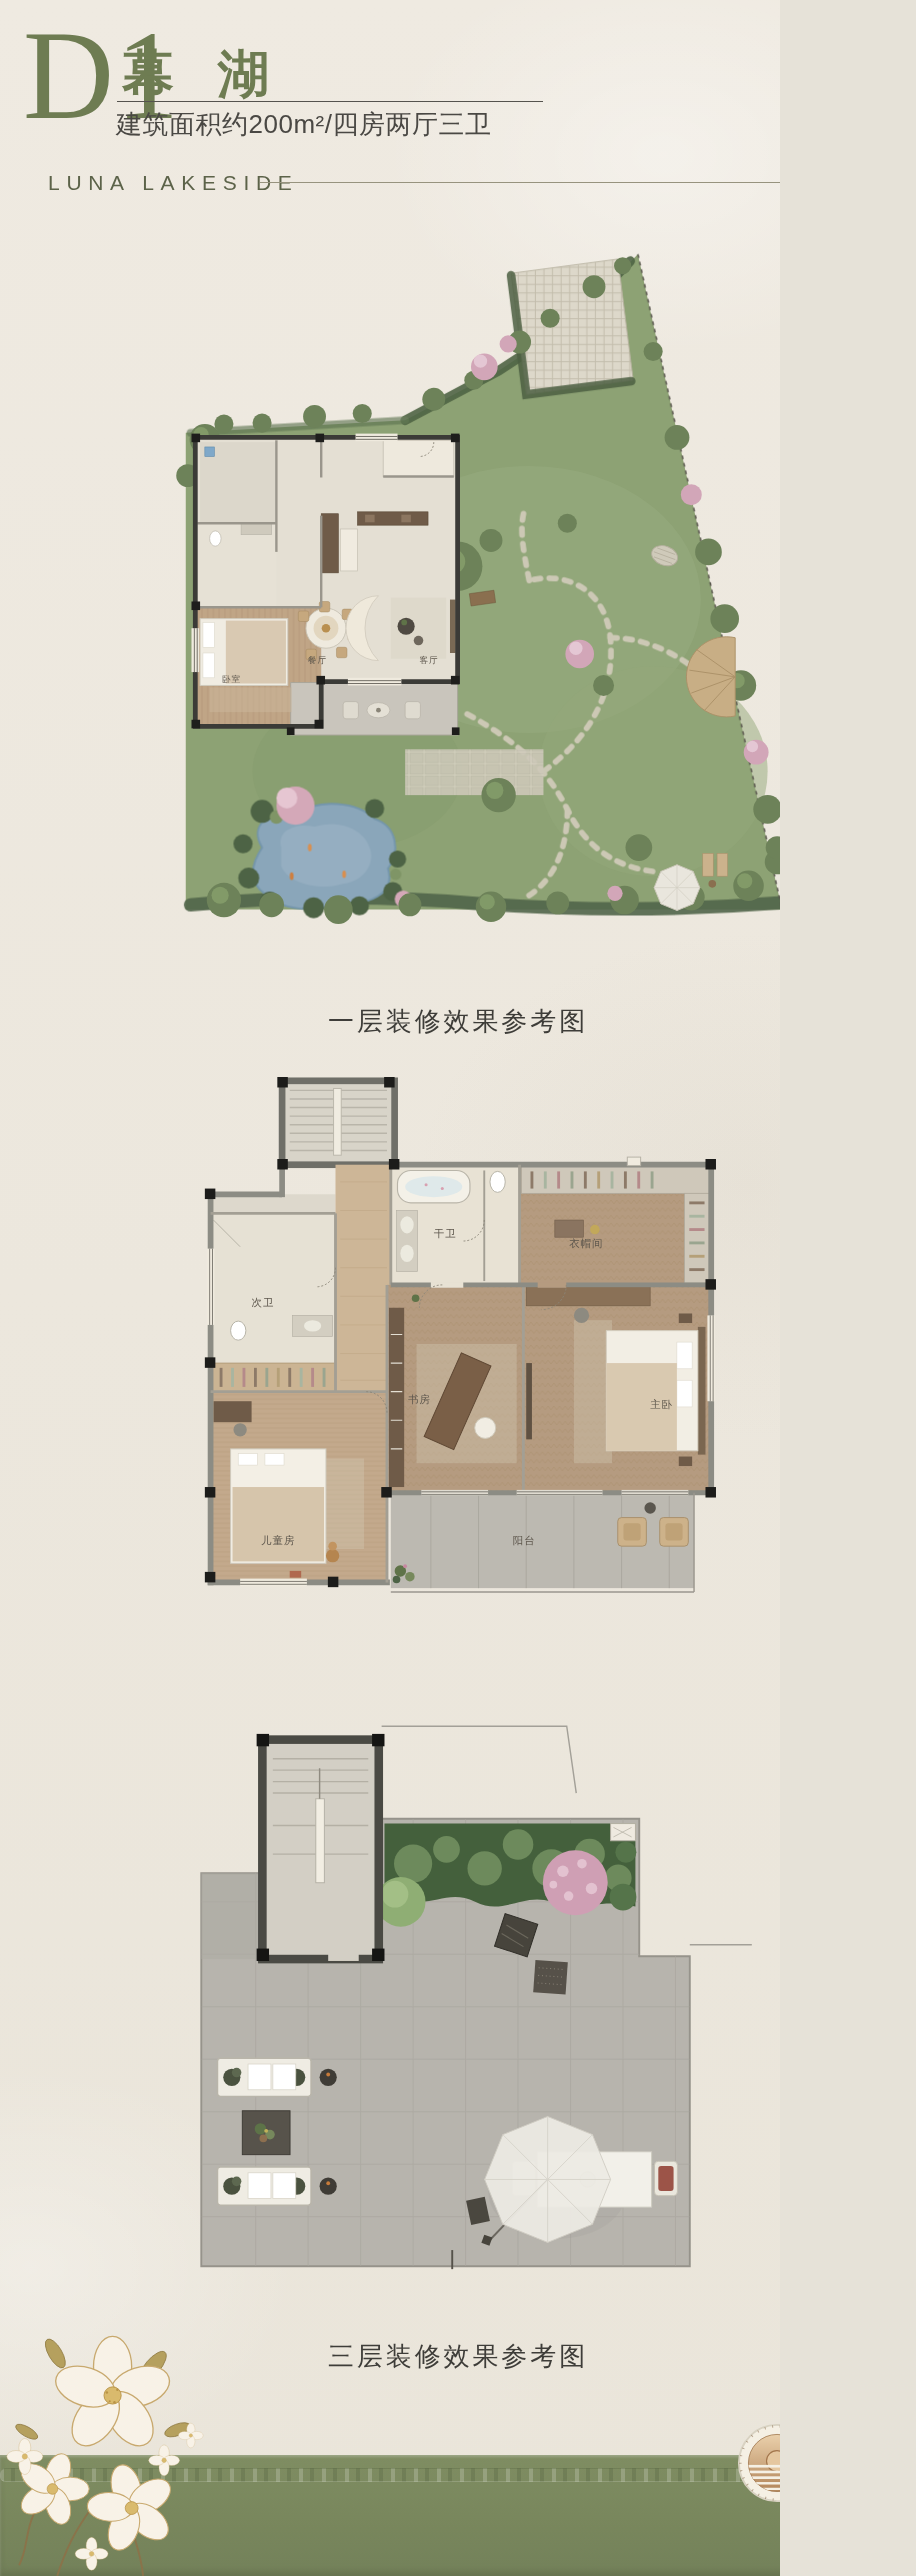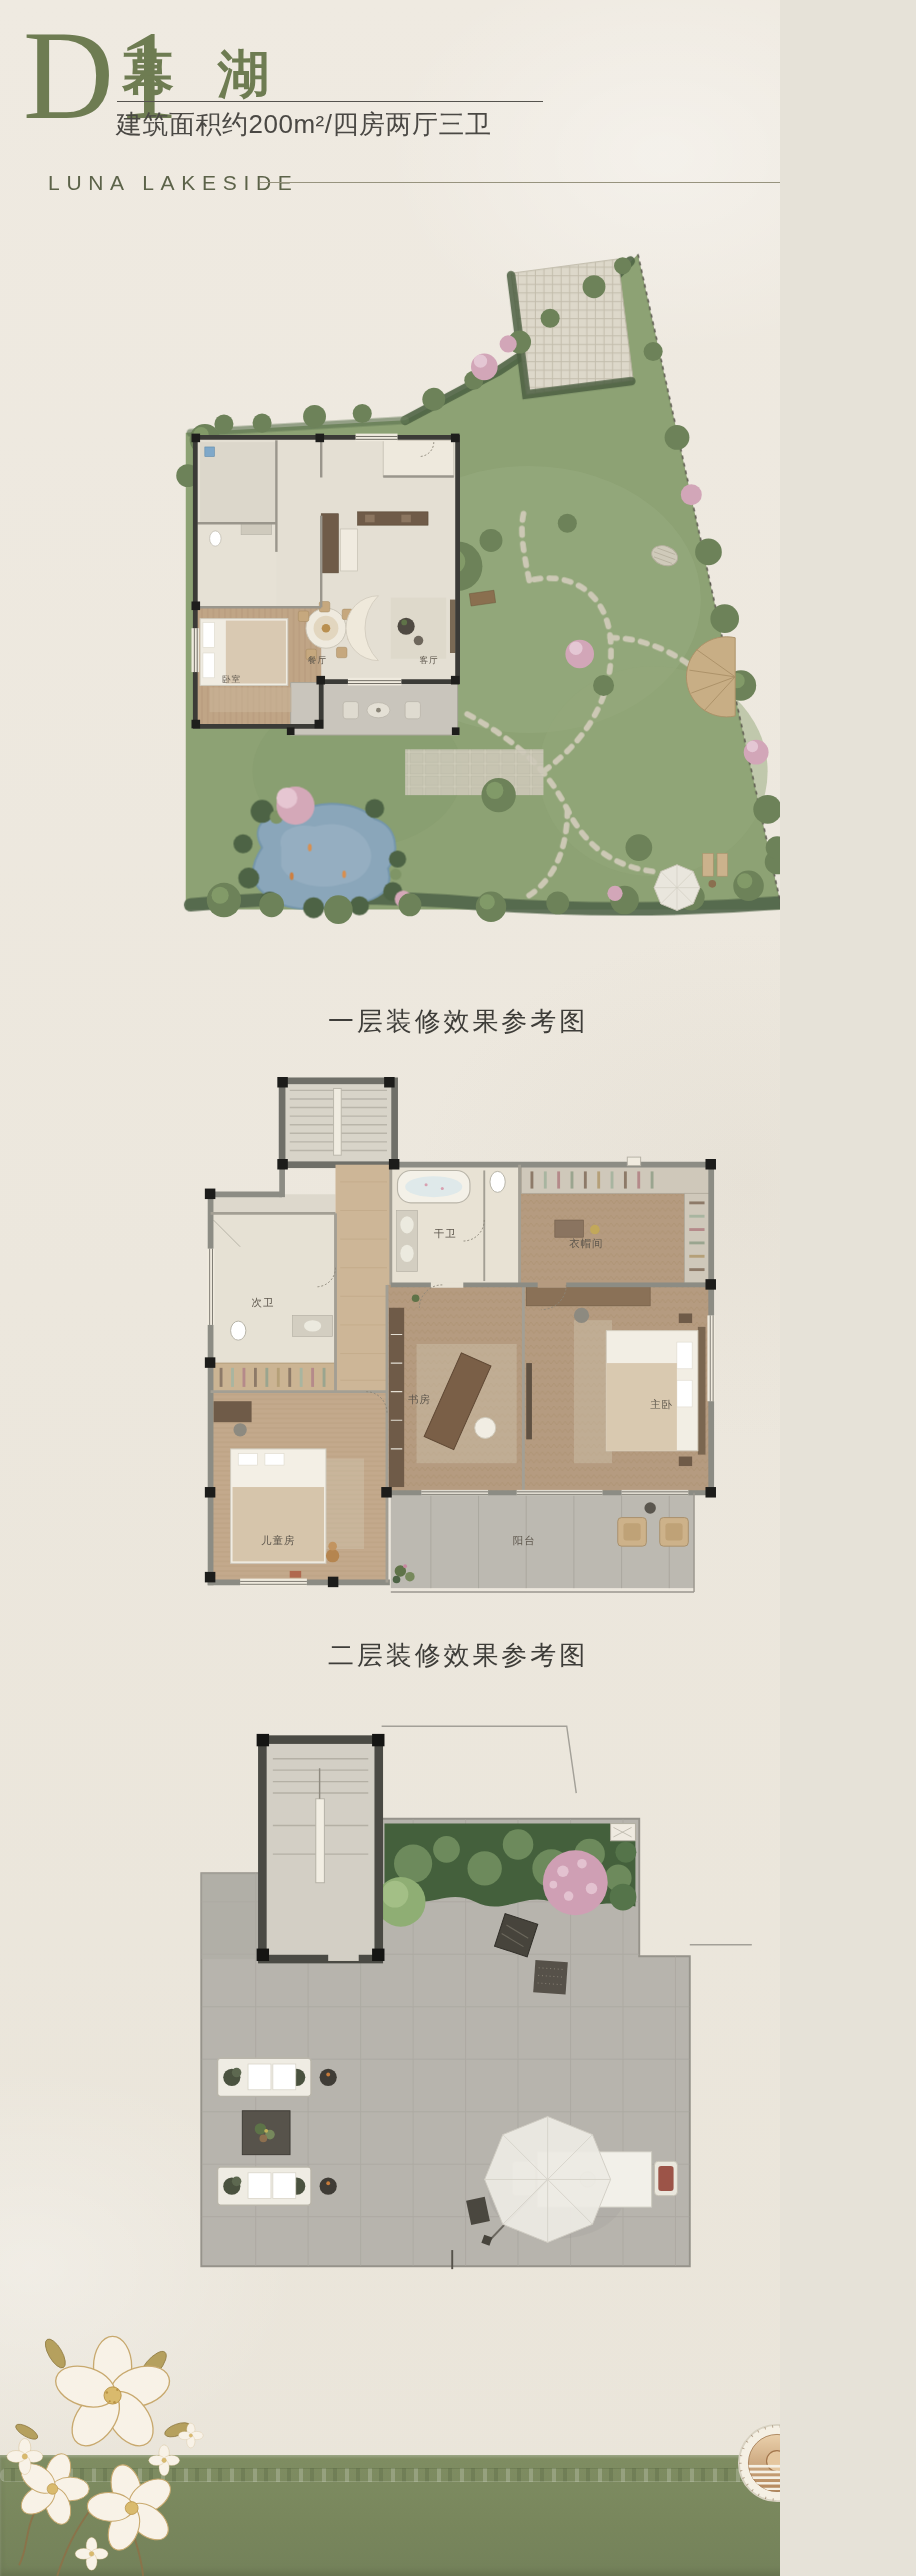--- a/index.html
+++ b/index.html
@@ -532,21 +532,20 @@
     <g font-size="11">
       <text class="room-label" x="243" y="168">干卫</text>
       <text class="room-label" x="385" y="178">衣帽间</text>
       <text class="room-label" x="52" y="240">次卫</text>
       <text class="room-label" x="216" y="342">书房</text>
       <text class="room-label" x="470" y="347">主卧</text>
       <text class="room-label" x="62" y="490">儿童房</text>
       <text class="room-label" x="326" y="490">阳台</text>
     </g>
   </svg>
-  <div class="caption cap2">二层装修效果参考图</div>
 
   <svg class="plan p3" width="611" height="582" viewBox="0 0 640 610">
     <defs>
       <clipPath id="terr">
           <path d="M63,170 H127 V260 H249 V113 H522 V257 H575 V582 H63 Z"></path>
         </clipPath>
     </defs>
 
     <g stroke="#a3a098" stroke-width="1.5" fill="none">
       <polyline points="252,16 446,16 456,86"></polyline>
@@ -652,20 +651,21 @@
       <rect x="538" y="472" width="24" height="36" rx="4" fill="#eae7dd" stroke="#c5c1b5" stroke-width="1"></rect>
       <rect x="542" y="477" width="16" height="26" rx="3" fill="#9c5448"></rect>
       <circle cx="468" cy="491" r="8" fill="#e4e0d4" stroke="#c5c1b5"></circle>
       <line x1="426" y1="491" x2="365" y2="555" stroke="#6b675f" stroke-width="2"></line>
       <rect x="358" y="550" width="9" height="9" fill="#47443c" transform="rotate(20 362 554)"></rect>
       <polygon points="492,491 473,538 426,557 379,538 360,491 379,444 426,425 473,444" fill="#edebe4" stroke="#d0cdc3" stroke-width="1" opacity=".94"></polygon>
       <path d="M426,491 L492,491 M426,491 L473,538 M426,491 L426,557 M426,491 L379,538 M426,491 L360,491 M426,491 L379,444 M426,491 L426,425 M426,491 L473,444" stroke="#d5d2c8" stroke-width="1" opacity=".9"></path>
       <rect x="343" y="511" width="20" height="26" fill="#4a473f" transform="rotate(-12 353 524)"></rect>
     </g>
   </svg>
+  <div class="caption cap3">三层装修效果参考图</div>
 
   <div class="band">
     <div class="band-border"></div>
   </div>
 
   <svg class="seal" viewBox="0 0 84 86">
     <defs>
       <linearGradient id="bronze" x1="0" y1="0" x2="0" y2="1">
         <stop offset="0" stop-color="#ead0ab"></stop>
           <stop offset="1" stop-color="#b2855a"></stop>

